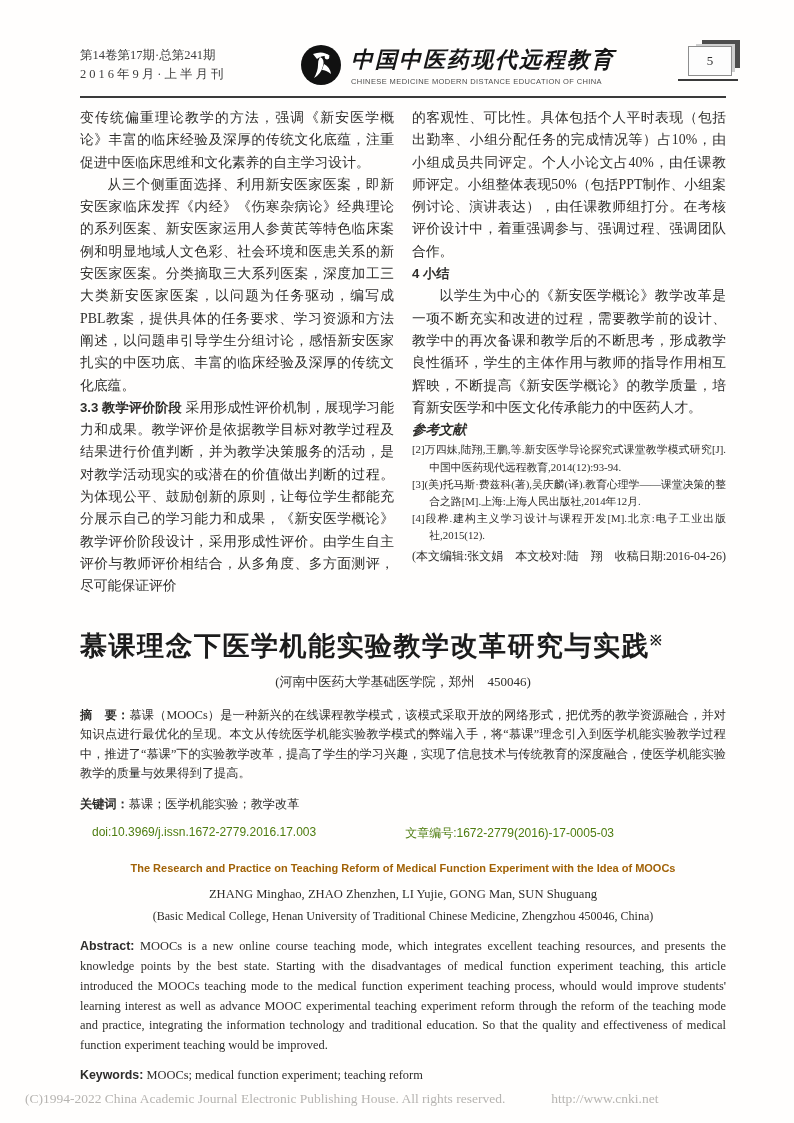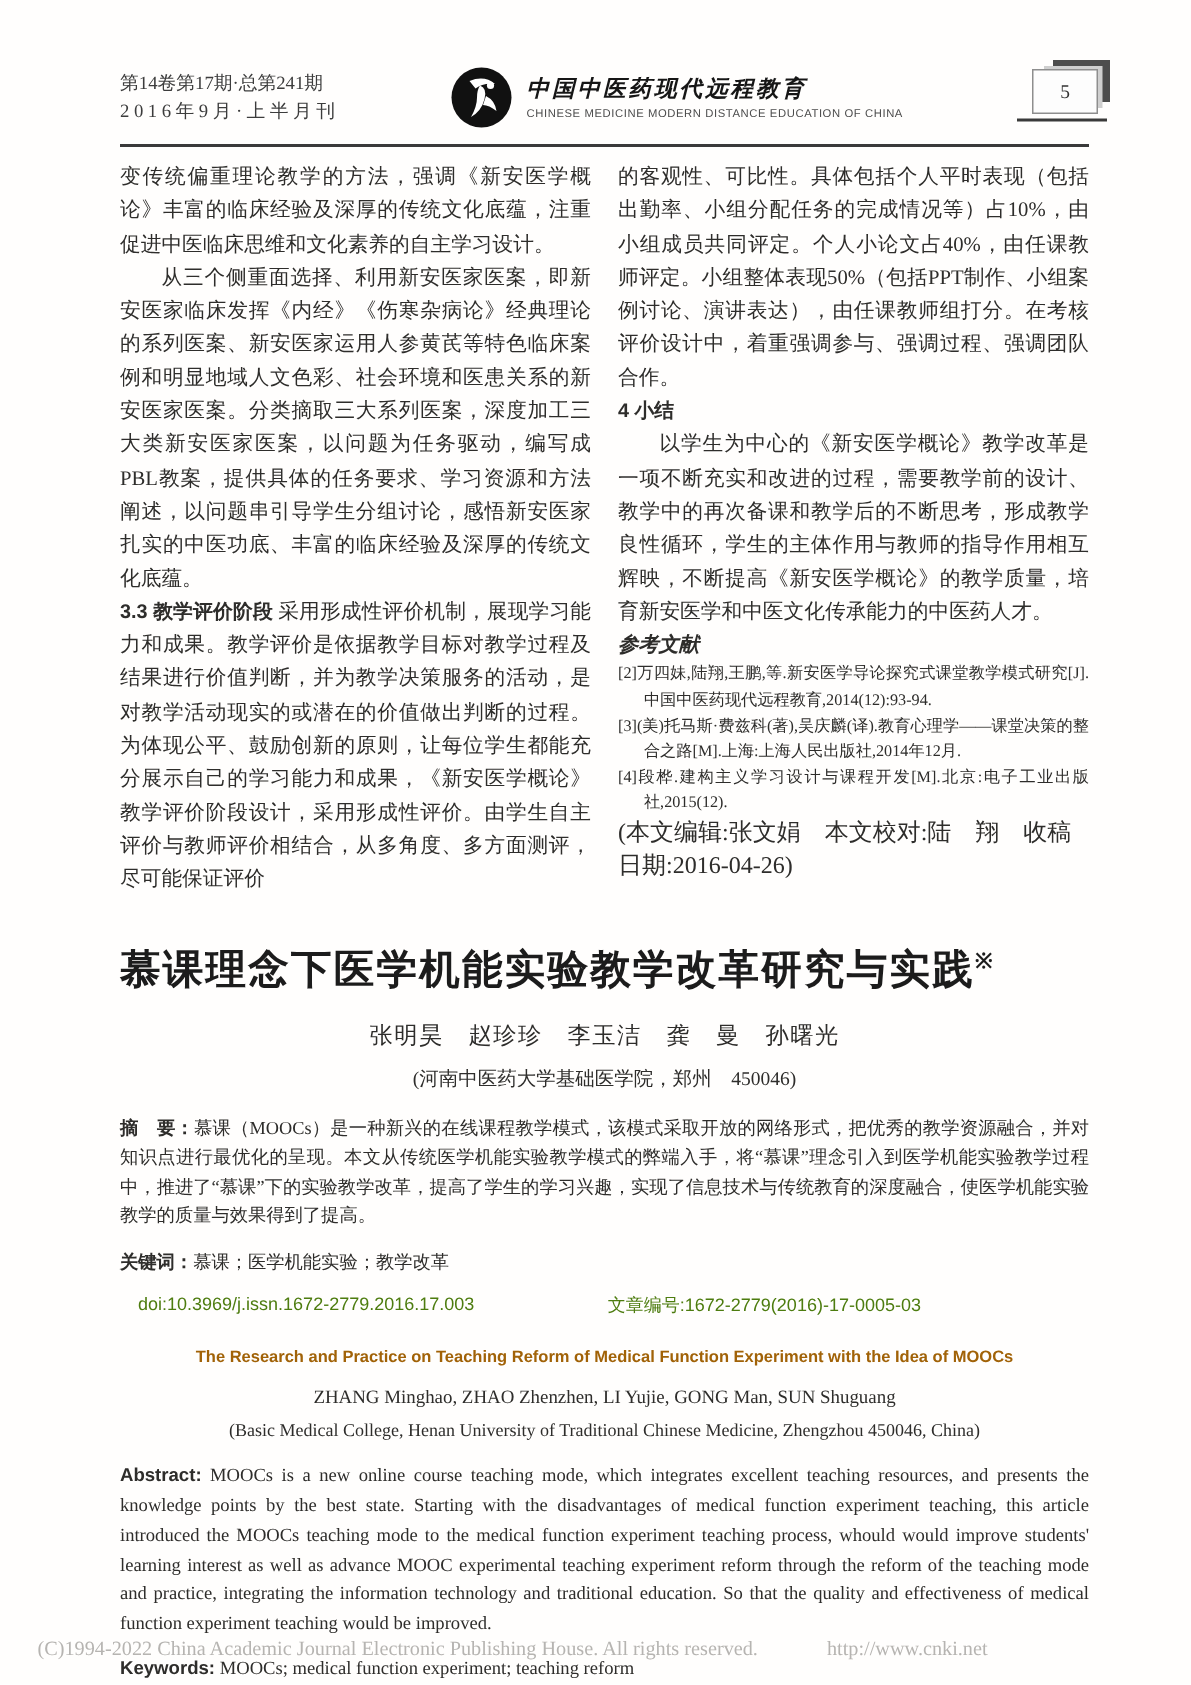--- a/index.html
+++ b/index.html
@@ -10,39 +10,39 @@
   }
   .content{padding:44px 68px 0 68px;box-sizing:border-box;margin-left:12px;}
 
   
   .header{display:flex;align-items:center;border-bottom:2px solid #3a3a3a;padding-bottom:10px;position:relative;}
   .issue-block{width:178px;font-size:12.5px;line-height:19px;color:#3c3c3c;}
   .issue-block .l2{letter-spacing:3px;}
   .brand{display:flex;align-items:center;gap:9px;margin-left:42px;}
   .logo{width:42px;height:42px;flex:0 0 auto;}
   .brand-names{display:flex;flex-direction:column;}
-  .brand-cn{font-size:15px;font-weight:bold;letter-spacing:2px;color:#161616;font-style:italic;}
+  .brand-cn{font-size:22px;font-weight:bold;letter-spacing:2px;color:#161616;font-style:italic;}
   .brand-en{font-size:7.5px;color:#4b4b4b;letter-spacing:.4px;margin-top:2px;font-family:"Liberation Sans","DejaVu Sans",sans-serif;}
   .pagebox{position:absolute;right:-14px;top:-4px;width:52px;height:40px;}
   .pagebox .sh2{position:absolute;right:0;top:0;width:38px;height:28px;background:#4d4d4d;}
   .pagebox .sh1{position:absolute;right:5px;top:4px;width:39px;height:28px;background:#cfcfcf;}
   .pagebox .face{position:absolute;left:0;bottom:4px;width:42px;height:28px;background:#fdfdfd;border:1px solid #8e8e8e;
     display:flex;align-items:center;justify-content:center;font-size:13px;color:#333;}
   .pagebox .underline{position:absolute;left:-10px;right:2px;bottom:-1px;height:2px;background:#3a3a3a;}
 
   
   .twocol{display:flex;gap:18px;margin-top:9px;}
   .col{width:320px;font-size:13.8px;line-height:22.3px;text-align:justify;}
   .col p{margin:0;}
   .indent{text-indent:2em;}
   .lead{font-family:"Liberation Sans","DejaVu Sans",sans-serif;font-weight:bold;font-size:13.2px;}
   .sec-head{font-family:"Liberation Sans","DejaVu Sans",sans-serif;font-weight:bold;font-size:13.2px;margin:0;}
   .refs-head{font-weight:bold;font-style:italic;margin:0;font-size:13.5px;}
   .ref{font-size:10.8px;line-height:17.2px;padding-left:1.6em;text-indent:-1.6em;margin:0;text-align:justify;}
-  .editor-note{font-size:16px;text-align:left;margin-top:5px;}
+  .editor-note{font-size:12px;text-align:left;margin-top:5px;}
 
   
   .art-title{margin:30px 0 0 0;font-size:27px;font-weight:bold;letter-spacing:1.5px;color:#1c1c1c;}
   .art-title sup{font-size:14px;}
   .art-authors{margin-top:16px;text-align:center;font-size:15.5px;letter-spacing:1px;}
   .art-affil{margin-top:9px;text-align:center;font-size:13px;}
   .abstract{margin-top:15px;font-size:12.2px;line-height:19.6px;text-align:justify;}
   .abstract .lbl{font-weight:bold;}
   .kw-line{font-size:12.2px;margin-top:1px;}
   .kw-line .lbl{font-weight:bold;}
@@ -104,21 +104,20 @@
         <p class="indent">以学生为中心的《新安医学概论》教学改革是一项不断充实和改进的过程，需要教学前的设计、教学中的再次备课和教学后的不断思考，形成教学良性循环，学生的主体作用与教师的指导作用相互辉映，不断提高《新安医学概论》的教学质量，培育新安医学和中医文化传承能力的中医药人才。</p>
         <p class="refs-head">参考文献</p>
         <p class="ref">[2]万四妹,陆翔,王鹏,等.新安医学导论探究式课堂教学模式研究[J].中国中医药现代远程教育,2014(12):93-94.</p>
         <p class="ref">[3](美)托马斯·费兹科(著),吴庆麟(译).教育心理学——课堂决策的整合之路[M].上海:上海人民出版社,2014年12月.</p>
         <p class="ref">[4]段桦.建构主义学习设计与课程开发[M].北京:电子工业出版社,2015(12).</p>
         <p class="editor-note">(本文编辑:张文娟　本文校对:陆　翔　收稿日期:2016-04-26)</p>
       </div>
     </div>
 
     <h1 class="art-title"><span>慕课理念下医学机能实验教学改革研究与实践</span><sup>※</sup></h1>
-    <div class="art-authors">张明昊　赵珍珍　李玉洁　龚　曼　孙曙光</div>
     <div class="art-affil">(河南中医药大学基础医学院，郑州　450046)</div>
 
     <p class="abstract"><span class="lbl">摘　要：</span><span>慕课（MOOCs）是一种新兴的在线课程教学模式，该模式采取开放的网络形式，把优秀的教学资源融合，并对知识点进行最优化的呈现。本文从传统医学机能实验教学模式的弊端入手，将“慕课”理念引入到医学机能实验教学过程中，推进了“慕课”下的实验教学改革，提高了学生的学习兴趣，实现了信息技术与传统教育的深度融合，使医学机能实验教学的质量与效果得到了提高。</span></p>
     <p class="kw-line"><span class="lbl">关键词：</span><span>慕课；医学机能实验；教学改革</span></p>
 
     <div class="meta-line">
       <span>doi:10.3969/j.issn.1672-2779.2016.17.003</span>
       <span>文章编号:1672-2779(2016)-17-0005-03</span>
     </div>
 

